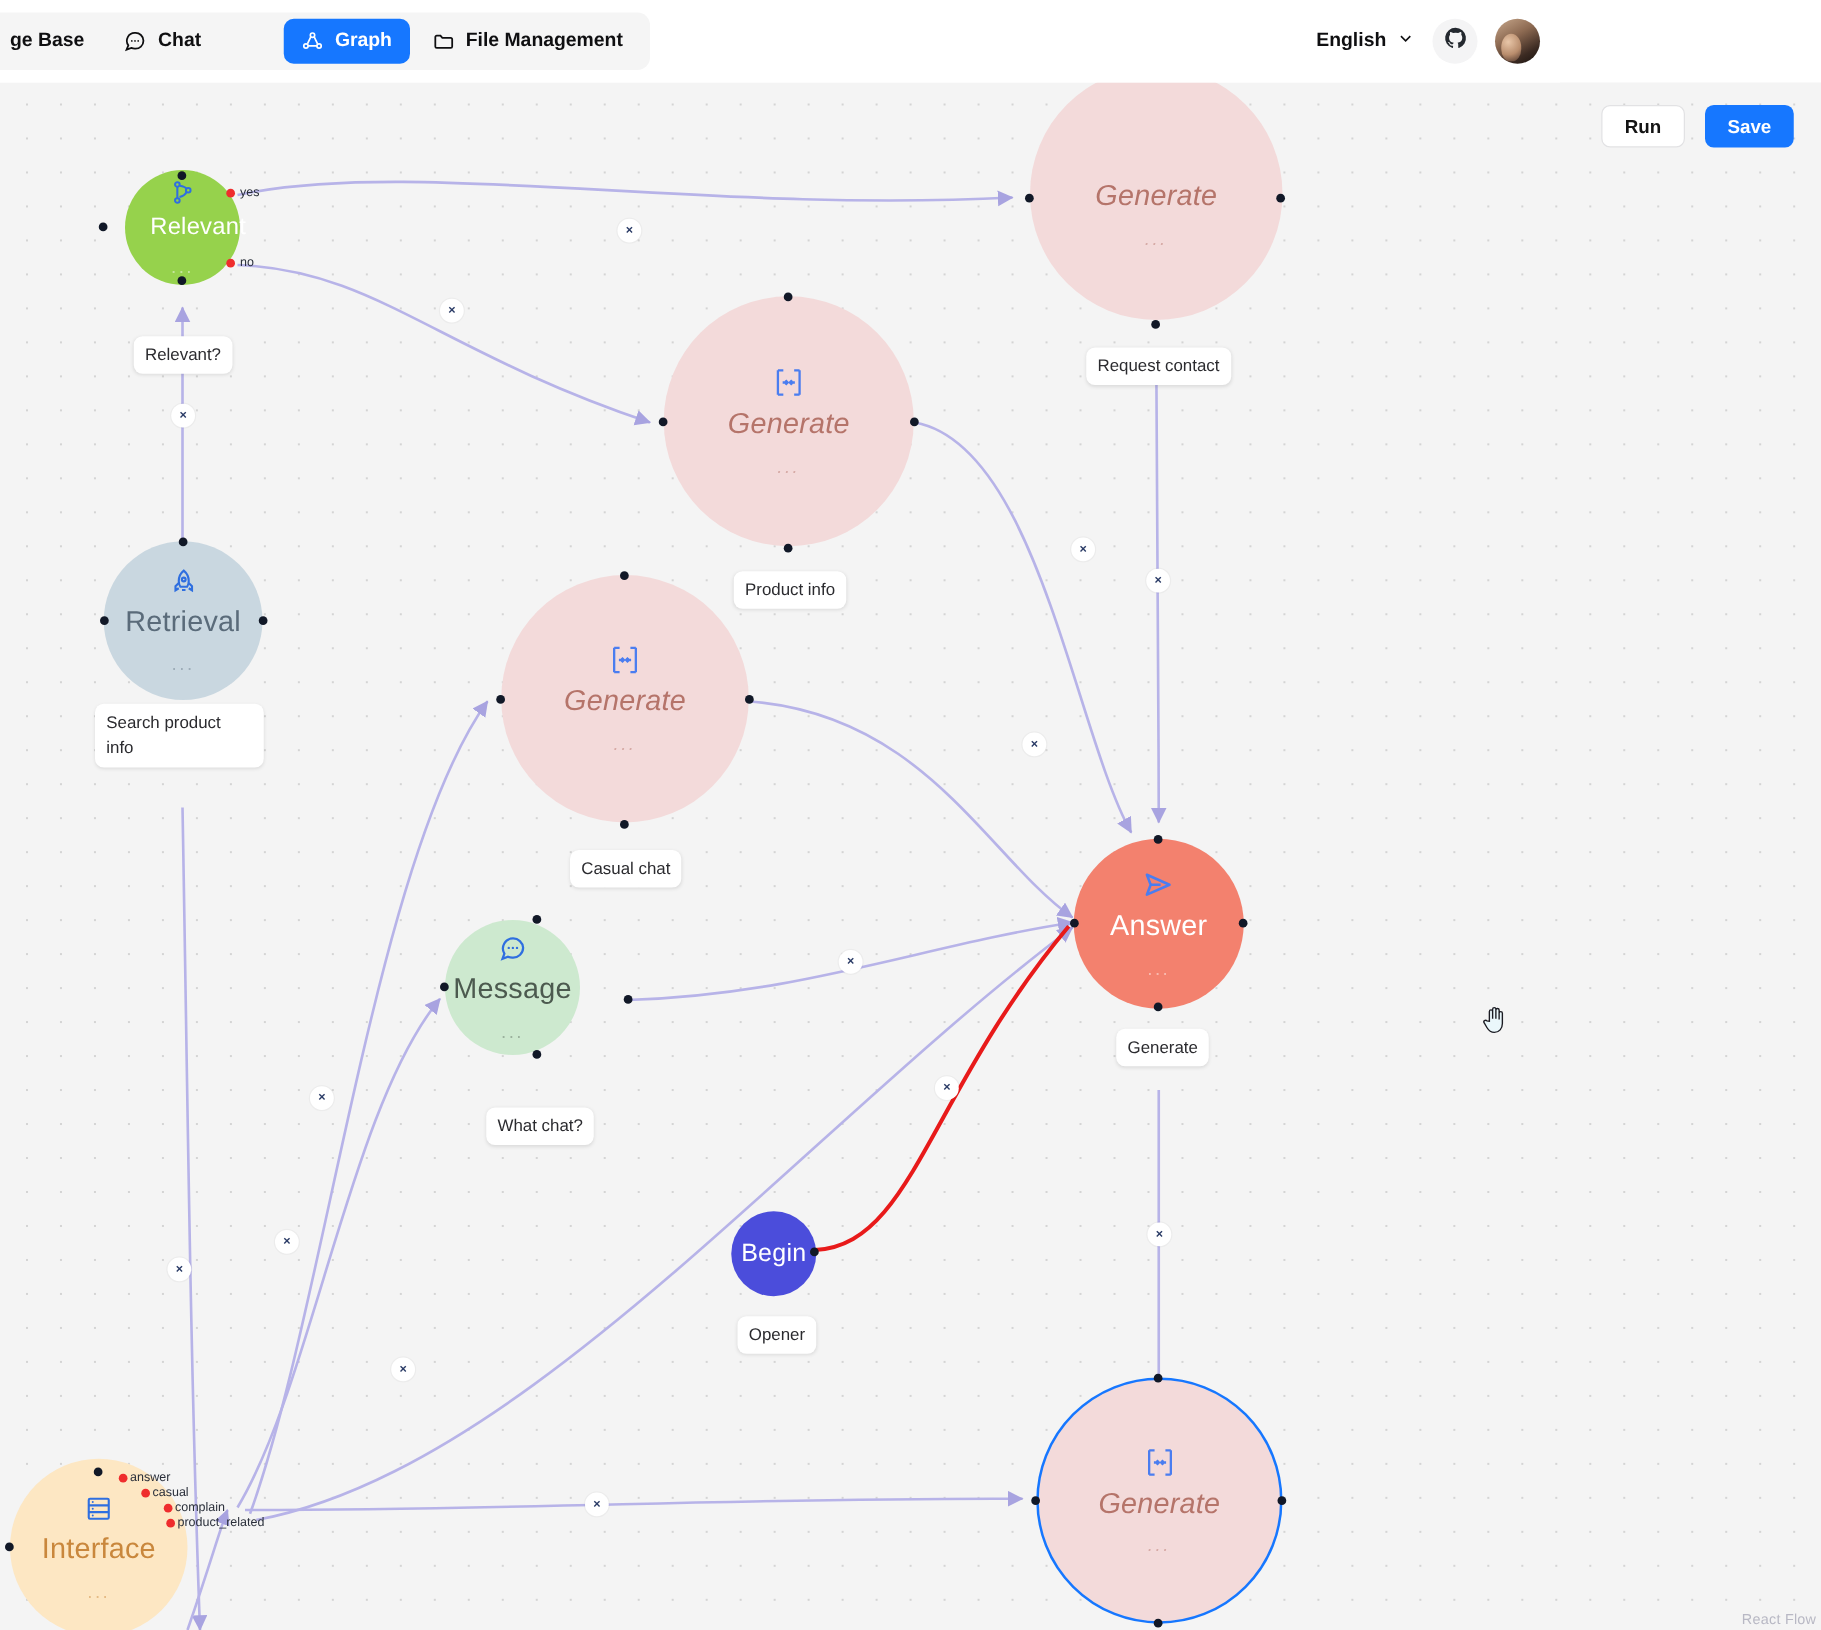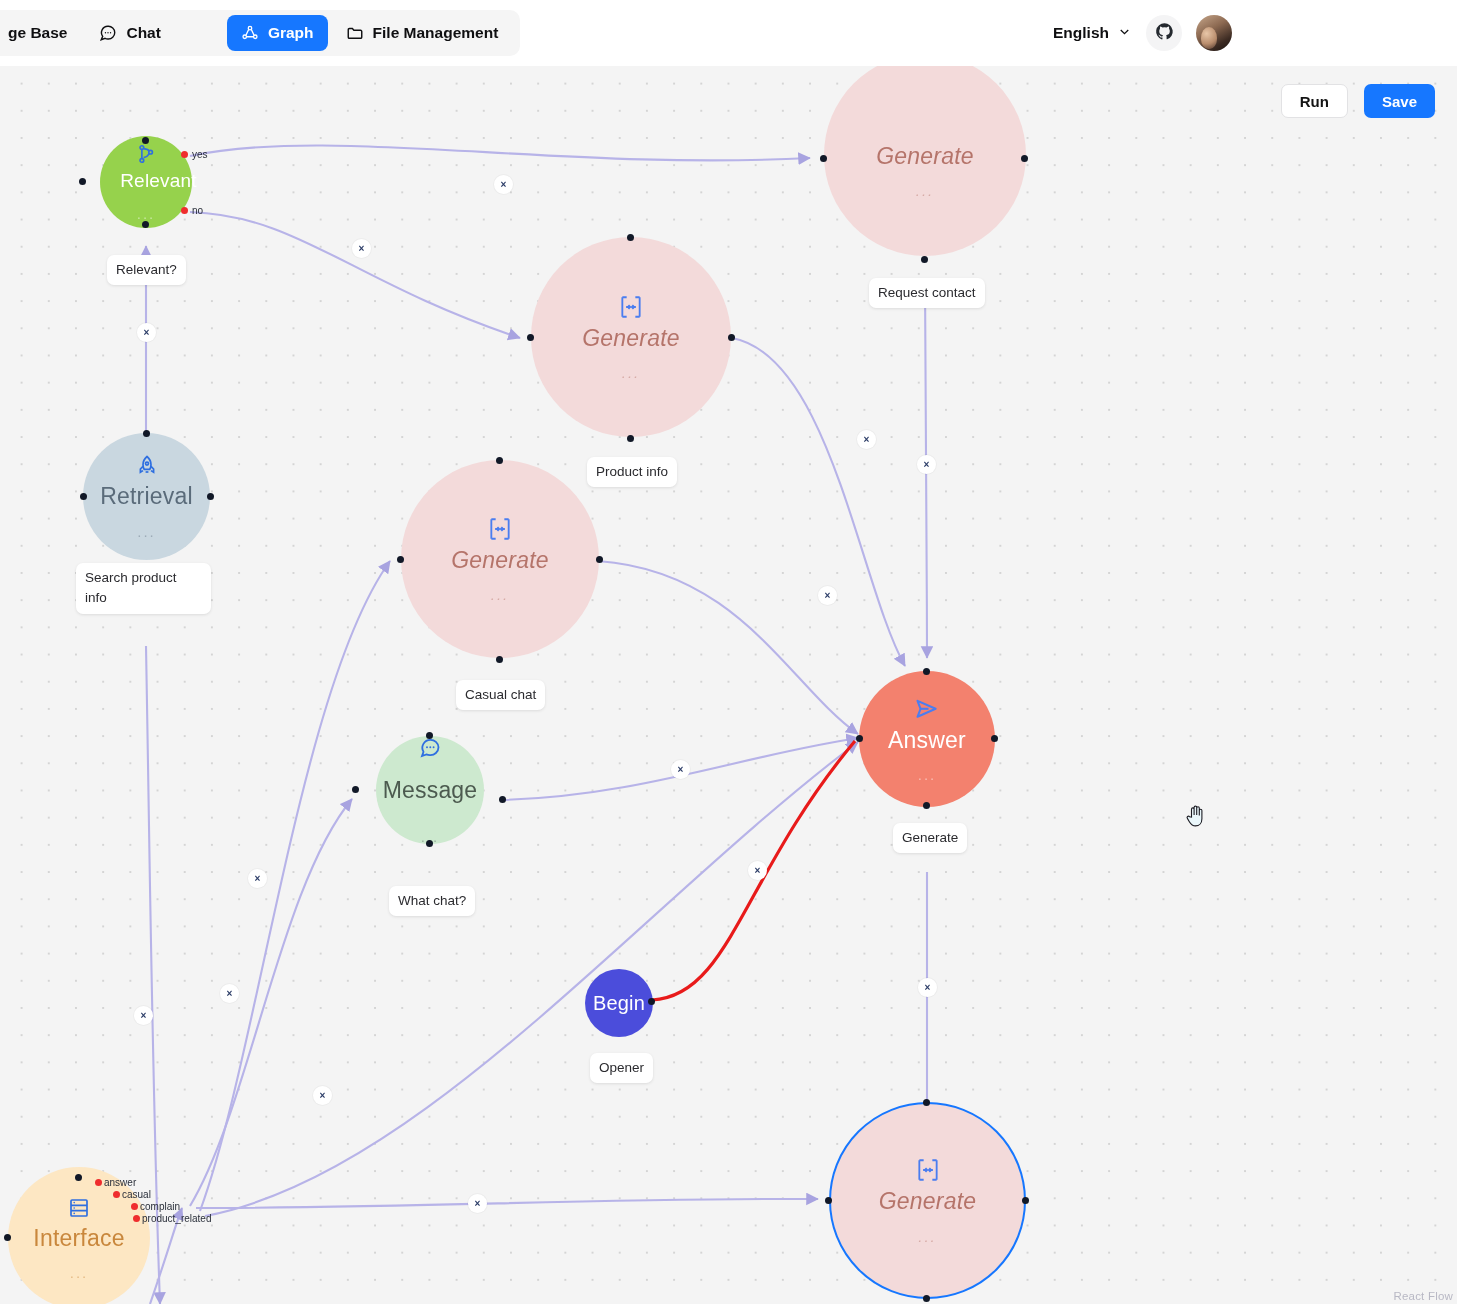--- a/index.html
+++ b/index.html
@@ -315,21 +315,21 @@
     <span class="nlabel">Relevant</span>
     <span class="ndots">...</span>
   </div>
   <div class="handle" style="left:142px; top:71px;"></div>
   <div class="handle" style="left:79px; top:112px;"></div>
   <div class="handle" style="left:142px; top:155px;"></div>
   <div class="handle red" style="left:181px; top:85px;"></div>
   <div class="handle-label" style="left:192px; top:83px;">yes</div>
   <div class="handle red" style="left:181px; top:141px;"></div>
   <div class="handle-label" style="left:192px; top:139px;">no</div>
-  <div class="chip" style="left:107px; top:189px;">Relevant?</div>
+  <div class="chip" style="left:107px; top:203px;">Relevant?</div>
 
   <div class="node n-generate" style="left:824px; top:-12px; width:202px; height:202px;">
     <span class="nicon" style="visibility:hidden">
       <svg width="26" height="26" viewBox="0 0 24 24"></svg>
     </span>
     <span class="nlabel">Generate</span>
     <span class="ndots">...</span>
   </div>
   <div class="handle" style="left:820px; top:89px;"></div>
   <div class="handle" style="left:1021px; top:89px;"></div>
@@ -396,21 +396,21 @@
     </span>
     <span class="nlabel">Answer</span>
     <span class="ndots">...</span>
   </div>
   <div class="handle" style="left:923px; top:602px;"></div>
   <div class="handle" style="left:856px; top:669px;"></div>
   <div class="handle" style="left:991px; top:669px;"></div>
   <div class="handle" style="left:923px; top:736px;"></div>
   <div class="chip" style="left:893px; top:757px;">Generate</div>
 
-  <div class="node n-message" style="left:376px; top:670px; width:108px; height:108px;justify-content:space-between;">
+  <div class="node n-message" style="left:356px; top:670px; width:108px; height:108px;">
     <span class="nicon">
       <svg width="24" height="24" viewBox="0 0 24 24" fill="none" stroke="#2f6fe0" stroke-width="1.8">
         <path d="M20.5 11.2a8 8 0 0 1-8.6 7.9 8.6 8.6 0 0 1-3.5-.7L4 20l1.5-4.1a8 8 0 0 1 6.9-12.1 8 8 0 0 1 8.1 7.4z"></path>
         <circle cx="9" cy="11.3" r=".95" fill="#2f6fe0" stroke="none"></circle>
         <circle cx="12.3" cy="11.3" r=".95" fill="#2f6fe0" stroke="none"></circle>
         <circle cx="15.6" cy="11.3" r=".95" fill="#2f6fe0" stroke="none"></circle>
       </svg>
     </span>
     <span class="nlabel">Message</span>
     <span class="ndots">...</span>

